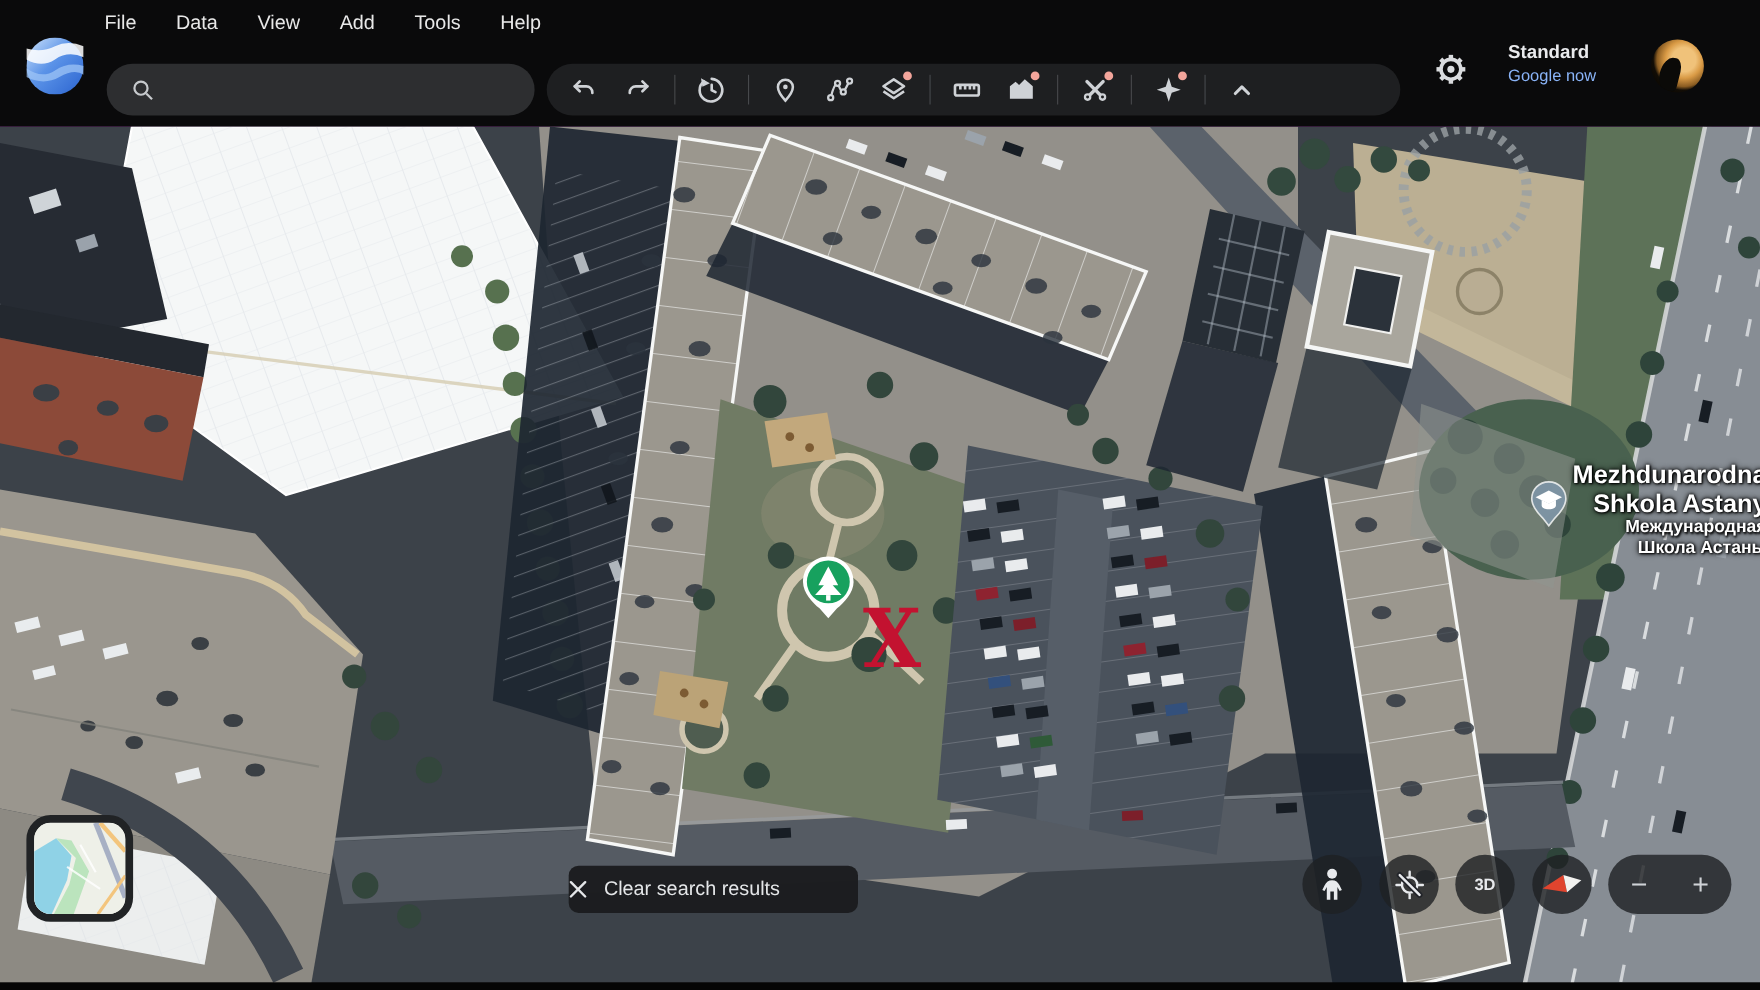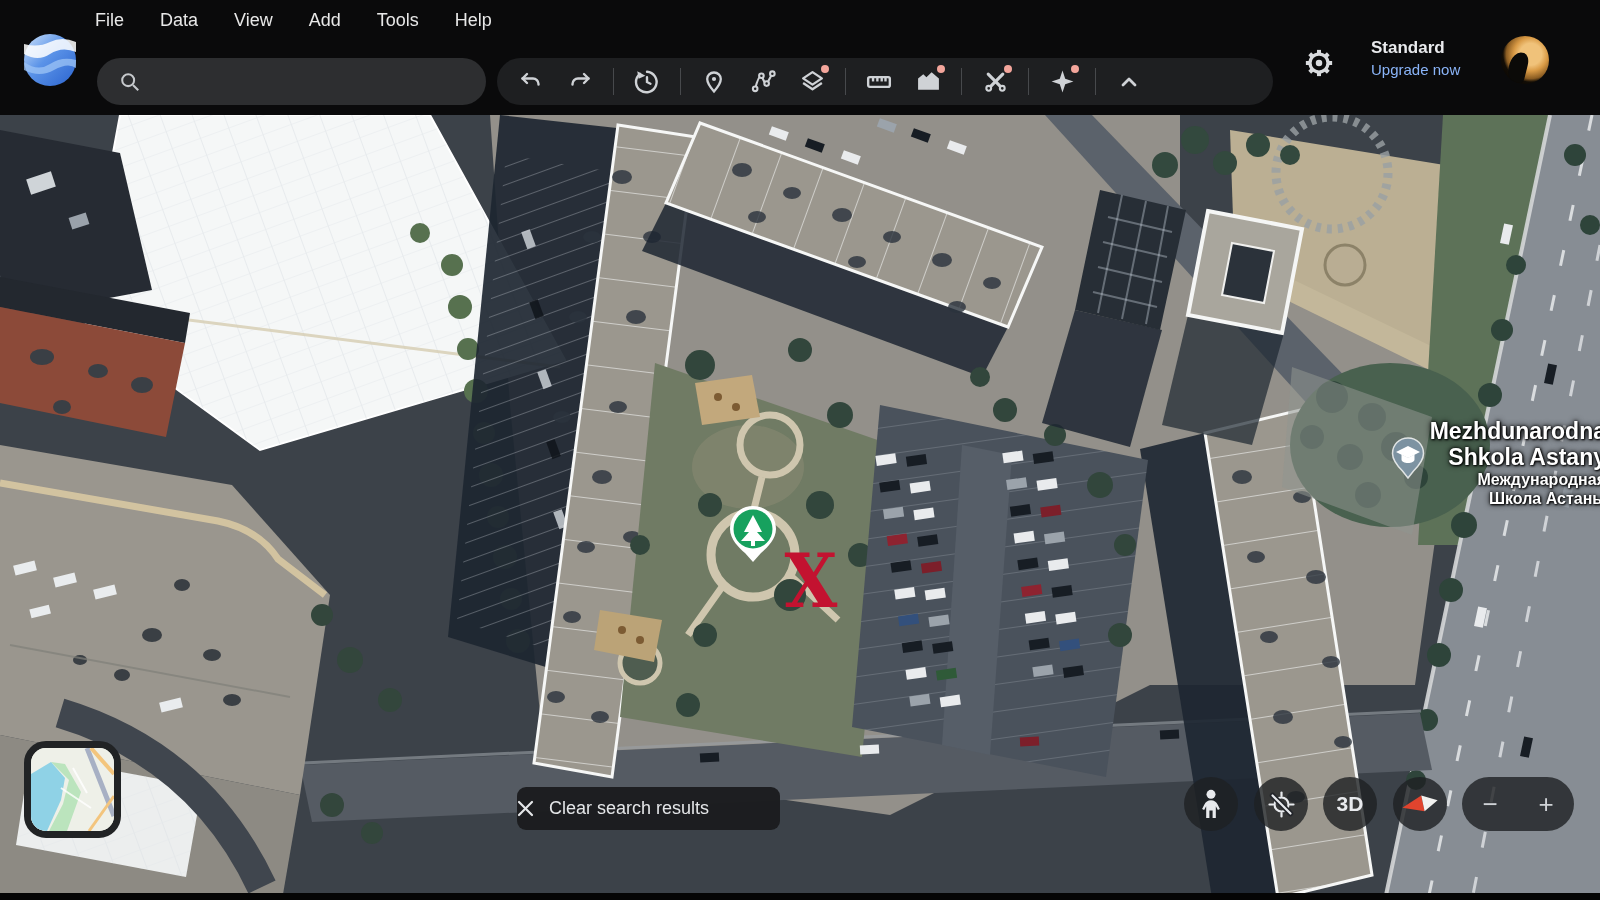--- a/index.html
+++ b/index.html
@@ -47,21 +47,21 @@
   .minimap { position:absolute; left:24px; top:626px; width:97px; height:97px; border:7px solid #212325; border-radius:22px; background:#eef0e8; overflow:hidden; cursor:pointer; }
 
   
   .clear-pill { position:absolute; left:517px; top:672px; width:263px; height:43px; border-radius:9px; background:rgba(27,28,30,.96);
     display:flex; align-items:center; gap:15px; cursor:pointer; }
   .clear-pill span { color:#e4e6e8; font-size:18px; font-weight:500; }
 
   
   .ctl-circle { position:absolute; top:662px; width:54px; height:54px; border-radius:50%; background:rgba(30,32,35,.8);
     display:flex; align-items:center; justify-content:center; cursor:pointer; }
-  .threed-label { color:#e8eaed; font-size:21px; font-weight:700; }
+  .threed-label { color:#e8eaed; font-size:15px; font-weight:700; }
   .zoom-pill { position:absolute; left:1462px; top:662px; width:112px; height:54px; border-radius:27px; background:rgba(30,32,35,.8);
     display:flex; align-items:center; justify-content:space-around; }
   .zoom-btn { color:#cfd2d6; font-size:26px; width:40px; text-align:center; cursor:pointer; user-select:none; }
 
   
   .statusbar { position:absolute; left:0; bottom:7px; width:1600px; height:50px; background:rgba(10,11,12,.55); z-index:20; }
   .statusbar .item { position:absolute; top:50%; transform:translateY(-50%); color:#f2f2f2; font-size:17px; white-space:nowrap; }
   .brand { font-size:21px !important; font-weight:600; letter-spacing:-.5px; color:#fff !important; }
   .attr-link { text-decoration:underline; cursor:pointer; }
   .scalebar { position:absolute; left:862px; bottom:8px; width:155px; height:11px;
@@ -200,21 +200,21 @@
           <rect x="10.4" y="18.5" width="3.2" height="4" fill="#d9dbde" stroke="none" transform="rotate(45 12 12)"></rect>
           <rect x="1.5" y="10.4" width="4" height="3.2" fill="#d9dbde" stroke="none" transform="rotate(45 12 12)"></rect>
           <rect x="18.5" y="10.4" width="4" height="3.2" fill="#d9dbde" stroke="none" transform="rotate(45 12 12)"></rect>
           <circle cx="12" cy="12" r="7.2" fill="#0a0a0b" stroke="#d9dbde" stroke-width="2.6"></circle>
           <circle cx="12" cy="12" r="2.6" fill="#d9dbde" stroke="none"></circle>
         </g>
       </svg>
     </div>
     <div class="plan-block">
       <div class="plan-name">Standard</div>
-      <div class="plan-upgrade">Upgrade now</div>
+      <div class="plan-upgrade">Google now</div>
     </div>
     <div class="avatar"></div>
   </div>
 
   <div class="map">
     <svg class="canvas" width="1600" height="785" viewBox="0 0 1600 785">
       <defs>
         <pattern id="panel" width="30" height="18" patternUnits="userSpaceOnUse" patternTransform="rotate(-20)">
           <rect width="30" height="18" fill="none"></rect>
           <line x1="0" y1="0" x2="0" y2="18" stroke="#d9dee3" stroke-width="1.2"></line>

